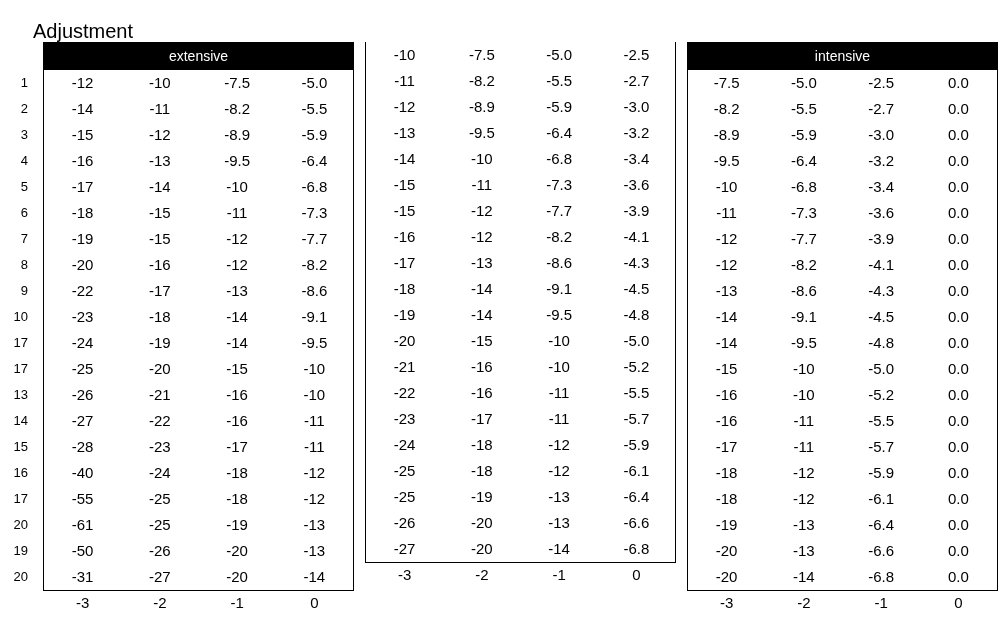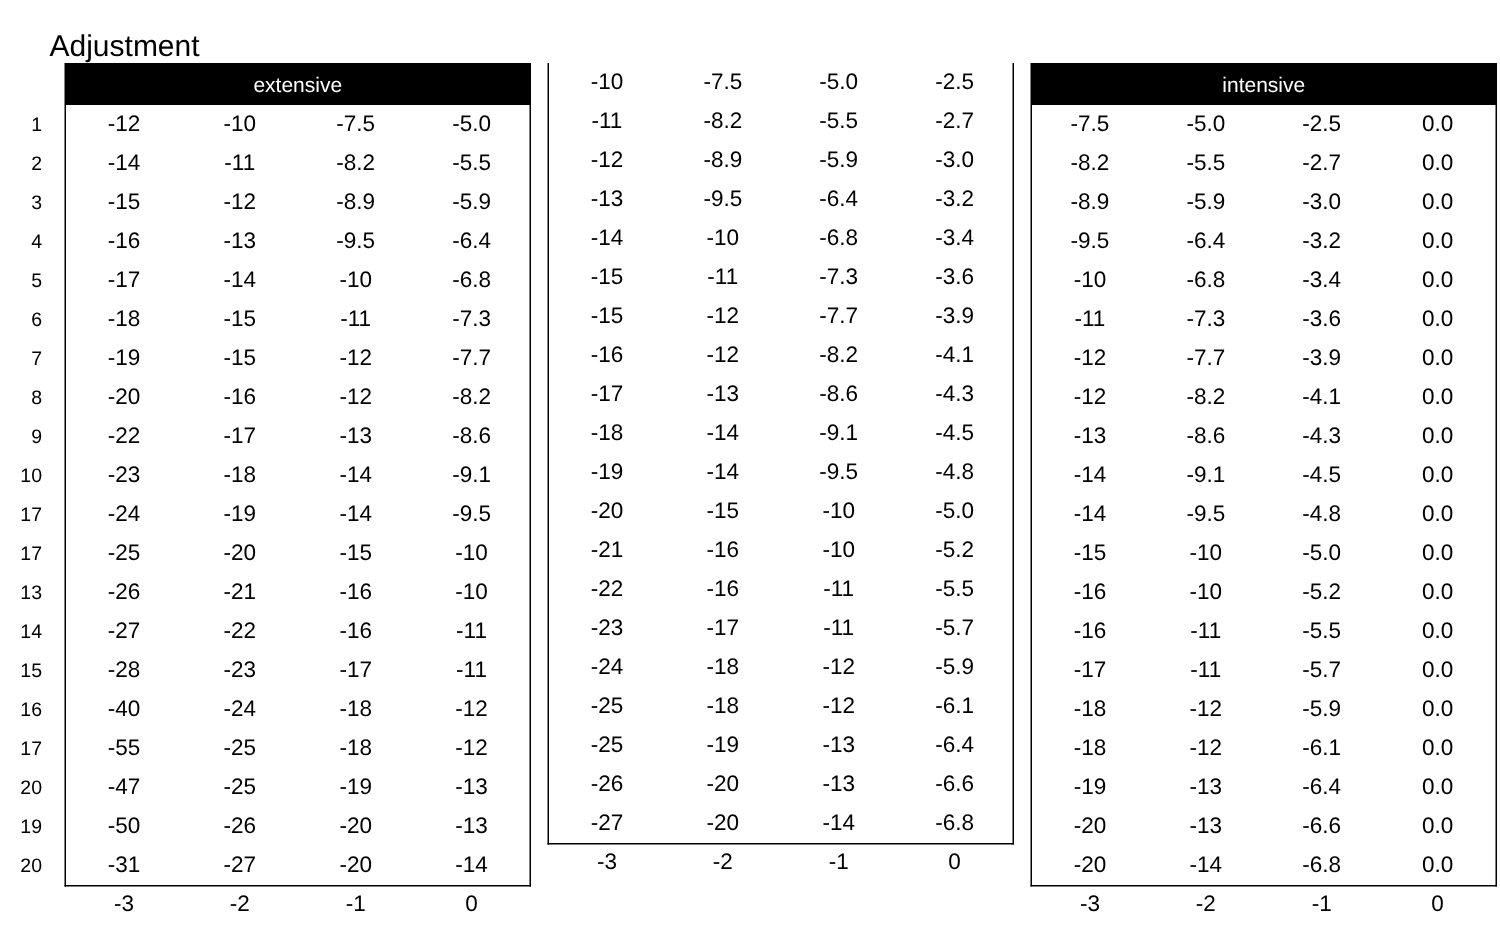--- a/index.html
+++ b/index.html
@@ -195,21 +195,21 @@
               <div class="cell">-18</div>
               <div class="cell">-12</div>
             </div>
             <div class="trow">
               <div class="cell">-55</div>
               <div class="cell">-25</div>
               <div class="cell">-18</div>
               <div class="cell">-12</div>
             </div>
             <div class="trow">
-              <div class="cell">-47</div>
+              <div class="cell">-61</div>
               <div class="cell">-25</div>
               <div class="cell">-19</div>
               <div class="cell">-13</div>
             </div>
             <div class="trow">
               <div class="cell">-50</div>
               <div class="cell">-26</div>
               <div class="cell">-20</div>
               <div class="cell">-13</div>
             </div>

